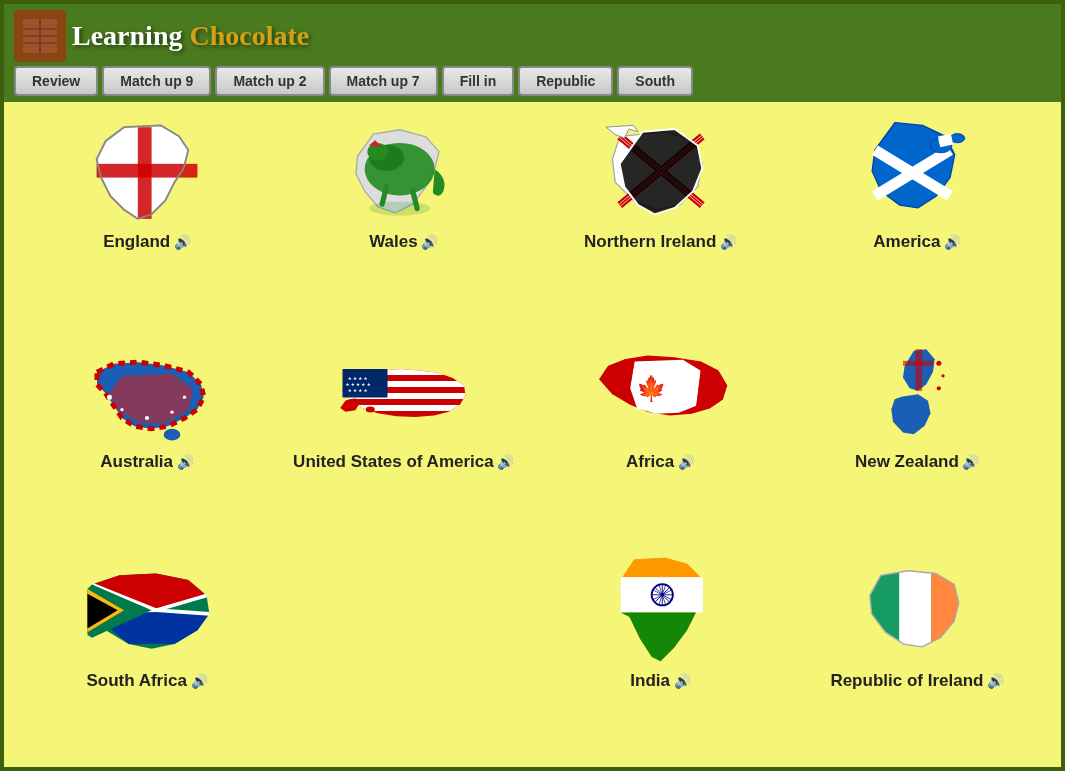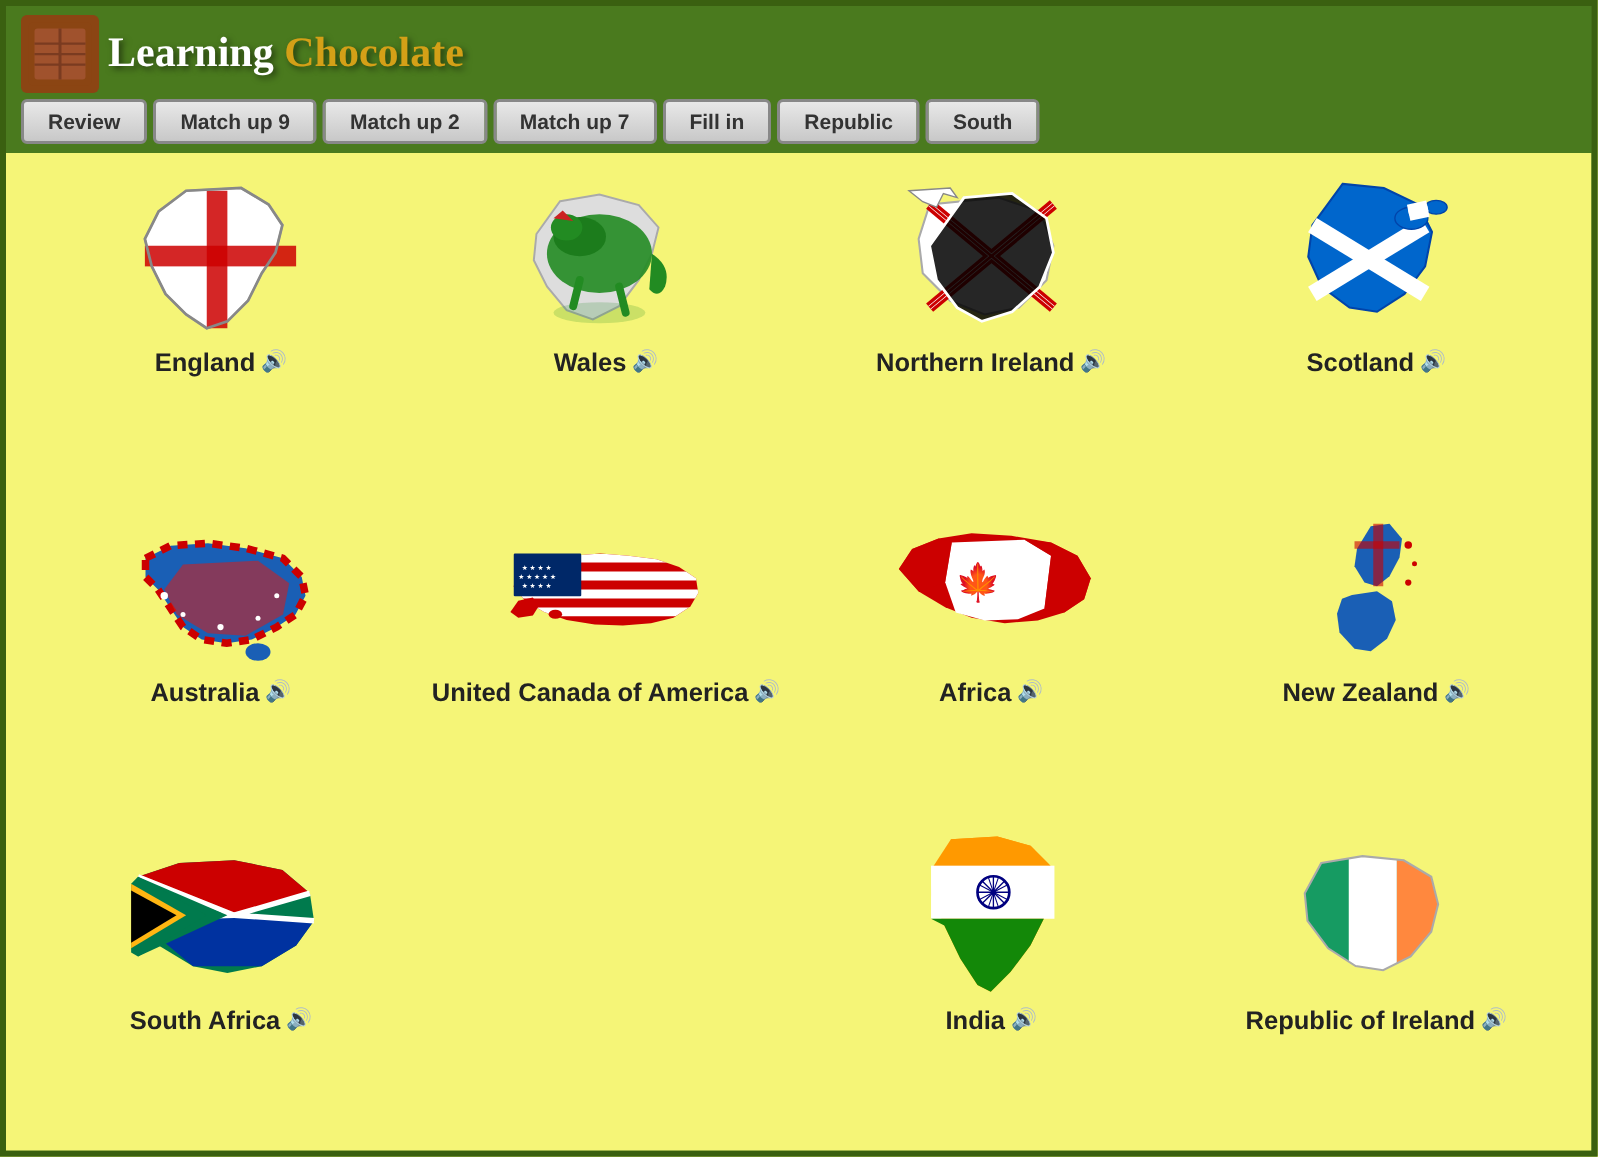--- a/index.html
+++ b/index.html
@@ -87,20 +87,21 @@
       align-items: center;
       cursor: pointer;
     }
 
     .country-label {
       font-size: 17px;
       font-weight: bold;
       color: #222;
       margin-top: 4px;
       display: flex;
+      align-items: center;
       gap: 4px;
     }
 
     .sound-icon {
       display: inline-block;
       font-size: 14px;
       color: #333;
     }
 
     
@@ -225,21 +226,21 @@
         <line x1="28" y1="35" x2="110" y2="85" stroke="white" stroke-width="12"></line>
         <line x1="110" y1="35" x2="28" y2="85" stroke="white" stroke-width="12"></line>
 
         <ellipse cx="100" cy="30" rx="12" ry="8" fill="#0066cc" stroke="#0044aa" stroke-width="1"></ellipse>
         <ellipse cx="118" cy="22" rx="8" ry="5" fill="#0066cc" stroke="#0044aa" stroke-width="1"></ellipse>
         <line x1="98" y1="26" x2="112" y2="23" stroke="white" stroke-width="12"></line>
         <line x1="112" y1="23" x2="98" y2="26" stroke="white" stroke-width="4"></line>
       </svg>
     </div>
     <div class="country-label">
-      <span>Scotland</span>
+      <span>America</span>
       <span class="sound-icon">🔊</span>
     </div>
   </div>
 
   <div class="country-item">
     <div class="shape-container">
       <svg viewBox="0 0 180 130" width="170" height="120">
 
         <path d="M30,40 L50,30 L80,28 L110,32 L140,40 L155,55 L158,70 L150,85 L135,95 L115,105 L95,108 L75,105 L60,95 L50,80 L40,65 L30,55 Z" fill="#1a5fb5"></path>
 
@@ -283,21 +284,21 @@
         <text x="25" y="48" font-size="6" fill="white">★ ★ ★ ★</text>
         <text x="22" y="56" font-size="6" fill="white">★ ★ ★ ★ ★</text>
         <text x="25" y="64" font-size="6" fill="white">★ ★ ★ ★</text>
 
         <path d="M22,75 L35,72 L40,80 L35,88 L22,90 L15,85 Z" fill="#cc0000"></path>
 
         <ellipse cx="55" cy="87" rx="6" ry="4" fill="#cc0000"></ellipse>
       </svg>
     </div>
     <div class="country-label">
-      <span>United Canada of America</span>
+      <span>United States of America</span>
       <span class="sound-icon">🔊</span>
     </div>
   </div>
 
   <div class="country-item">
     <div class="shape-container">
       <svg viewBox="0 0 170 120" width="160" height="115">
 
         <path d="M15,45 L25,30 L45,22 L70,18 L100,20 L130,25 L150,35 L160,52 L155,68 L140,78 L120,84 L95,86 L70,82 L50,74 L30,62 Z" fill="#cc0000"></path>
 

